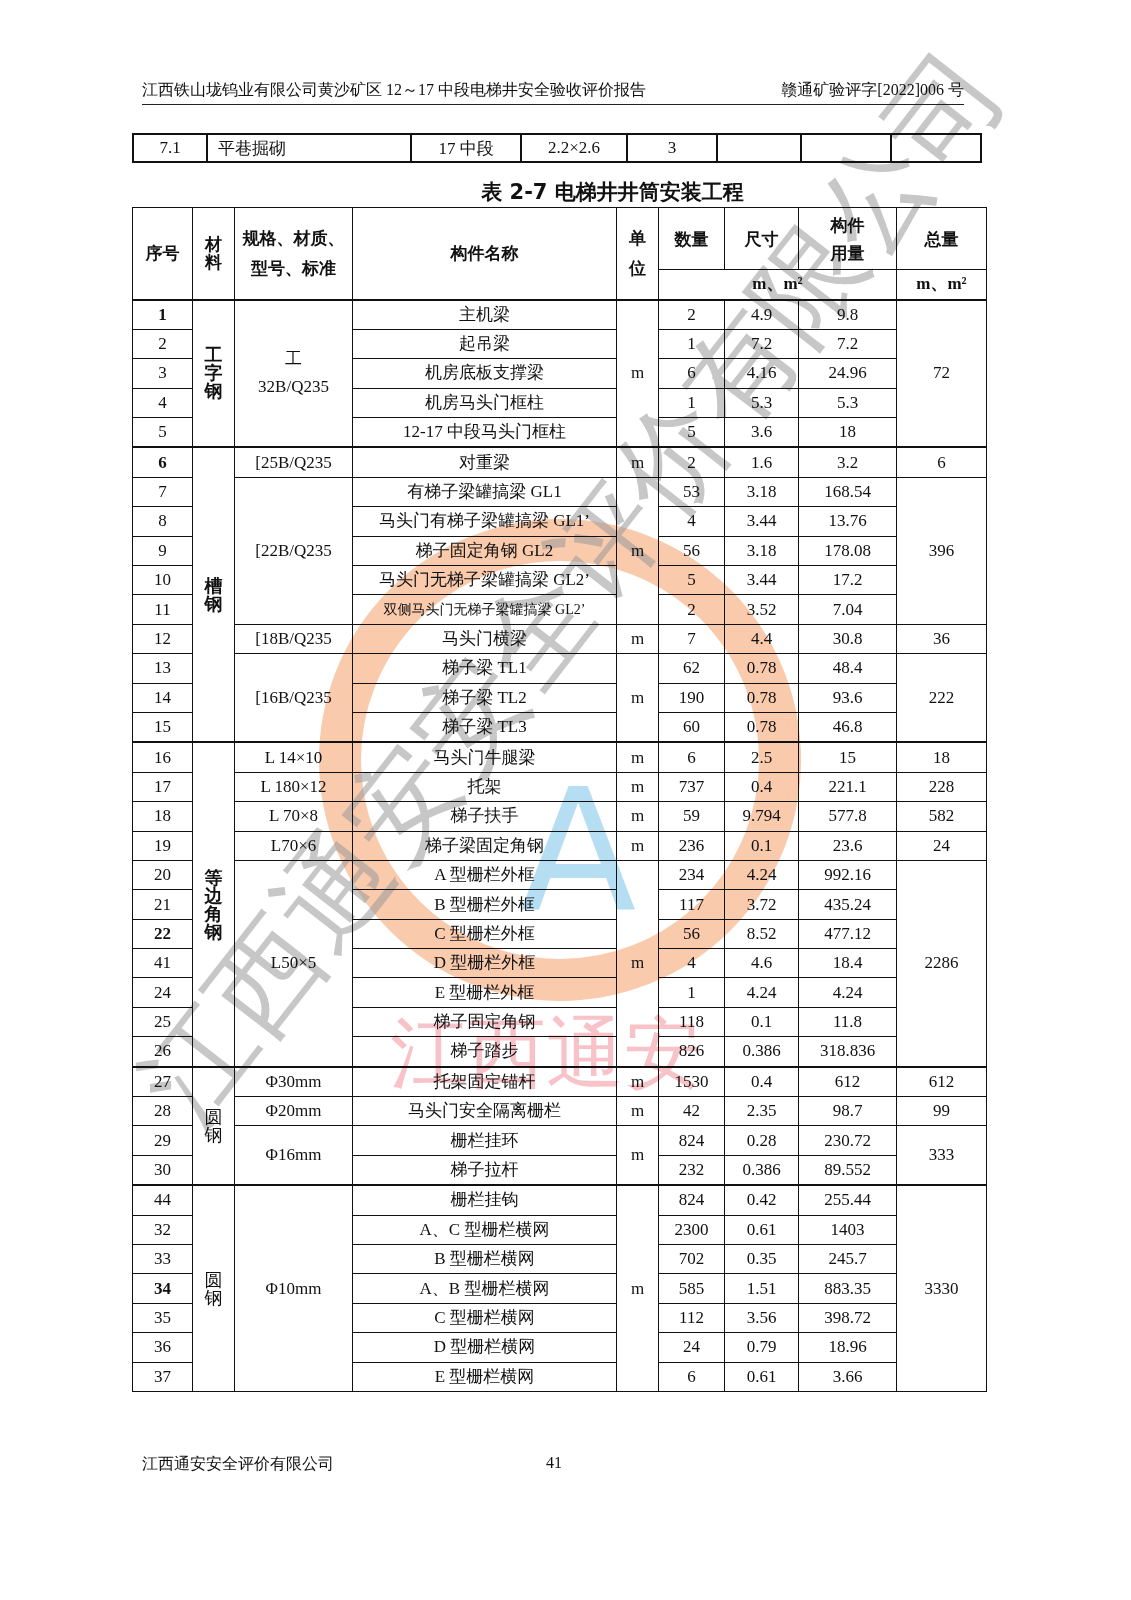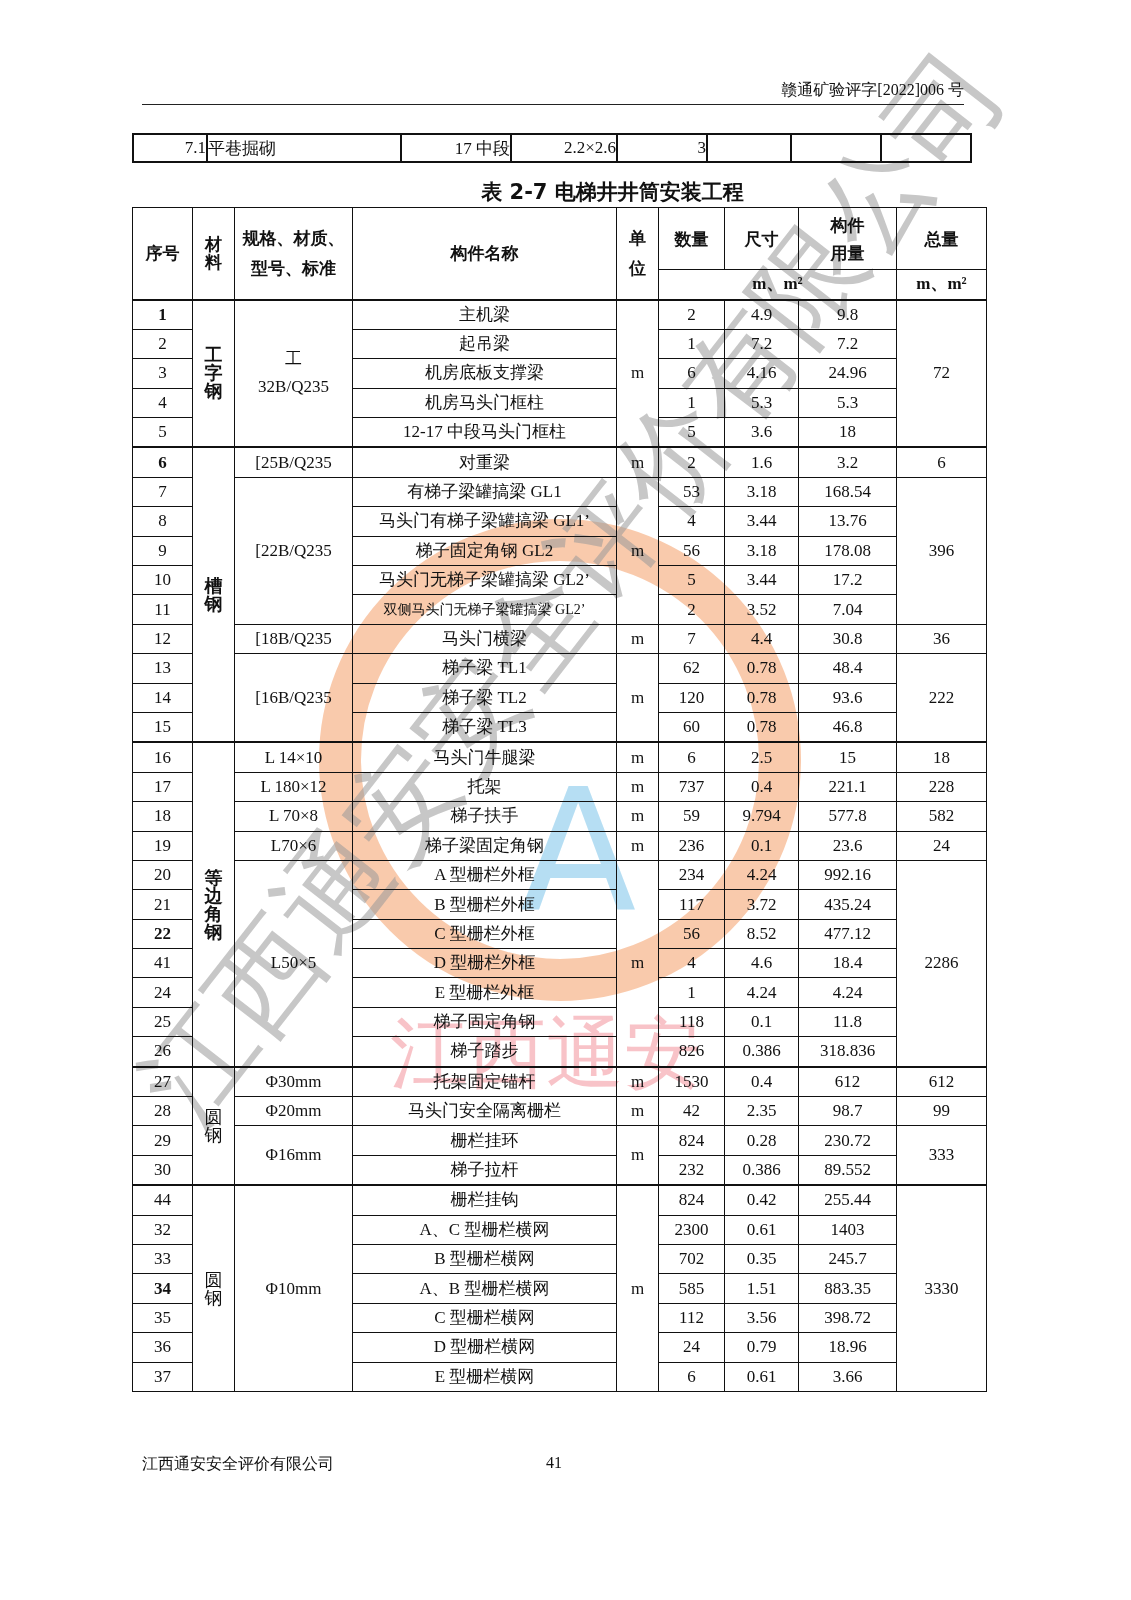--- a/index.html
+++ b/index.html
@@ -3,21 +3,21 @@
 <meta charset="utf-8">
 <style>
   html, body { margin:0; padding:0; background:#ffffff; }
   body { width:1131px; height:1600px; position:relative; overflow:hidden;
          font-family:"Liberation Serif","DejaVu Serif",serif; color:#111; }
   .header { position:absolute; left:142px; top:78px; width:822px; height:26px;
             font-size:16px; border-bottom:1.5px solid #222; }
   .header .left { position:absolute; left:0; top:2px; }
   .header .right { position:absolute; right:0; top:2px;margin-left:32px; }
   .prev { position:absolute; left:132px; top:133px; border-collapse:collapse; font-size:17px; }
-  .prev td { border:2px solid #111; height:26px; text-align:right; padding:0; }
+  .prev td { border:2px solid #111; height:26px; text-align:center; padding:0; }
   .caption { position:absolute; left:0; width:1131px; top:178px; text-align:center;
              font-size:21px; font-weight:bold; font-family:"DejaVu Sans","Liberation Sans",sans-serif;padding-left:47px; }
   table.main { position:absolute; left:132px; top:207px; border-collapse:collapse; font-size:17px; table-layout:fixed; }
   table.main td { border:1.5px solid #111; text-align:center; padding:0; height:28.4px; line-height:18px; }
   table.main tr.grp td { border-top:2.5px solid #111; }
   table.main .hd { font-family:"DejaVu Sans","Liberation Sans",sans-serif; font-size:17px; font-weight:bold; }
   table.main .unitrow td { font-weight:bold; }
   .mat { font-family:"DejaVu Sans","Liberation Sans",sans-serif; font-weight:bold; font-size:18px; line-height:30px; }
   .mat.light { font-weight:normal; }
   .b { font-weight:bold; }
@@ -30,28 +30,29 @@
 <body>
 
 <svg class="wm" width="1131" height="1600" style="left:0;top:0;z-index:0;">
   <circle cx="560" cy="760" r="220" fill="none" stroke="#f6b489" stroke-width="42" opacity="0.7"></circle>
   <text x="520" y="910" font-size="170" fill="#7cc4ea" opacity="0.55" font-family="DejaVu Sans, sans-serif">A</text>
   <text x="390" y="1080" font-size="78" fill="#f07c86" opacity="0.45" font-family="DejaVu Sans, sans-serif">江西通安</text>
   <text x="0" y="0" font-size="110" fill="#9a9a9a" opacity="0.55" font-family="DejaVu Sans, sans-serif" transform="translate(195,1130) rotate(-52)">江西通安安全评价有限公司</text>
 </svg>
 
 <div class="header" style="z-index:1;">
+  <span class="left">江西铁山垅钨业有限公司黄沙矿区 12～17 中段电梯井安全验收评价报告</span>
   <span class="right">赣通矿验评字[2022]006 号</span>
 </div>
 
 <table class="prev" style="z-index:1;">
   <tbody>
       <tr>
     <td style="width:72px">7.1</td>
-    <td style="width:192px;text-align:left;">平巷掘砌</td>
+    <td style="width:192px;text-align:left;padding-left:10px">平巷掘砌</td>
     <td style="width:108px">17 中段</td>
     <td style="width:104px">2.2×2.6</td>
     <td style="width:88px">3</td>
     <td style="width:82px"></td>
     <td style="width:88px"></td>
     <td style="width:88px"></td>
   </tr>
 </tbody>
   </table>
 
@@ -201,21 +202,21 @@
         <td>梯子梁 TL1</td>
         <td rowspan="3">m</td>
         <td>62</td>
         <td>0.78</td>
         <td>48.4</td>
         <td rowspan="3">222</td>
       </tr>
       <tr>
         <td>14</td>
         <td>梯子梁 TL2</td>
-        <td>120</td>
+        <td>190</td>
         <td>0.78</td>
         <td>93.6</td>
       </tr>
       <tr>
         <td>15</td>
         <td>梯子梁 TL3</td>
         <td>60</td>
         <td>0.78</td>
         <td>46.8</td>
       </tr>

